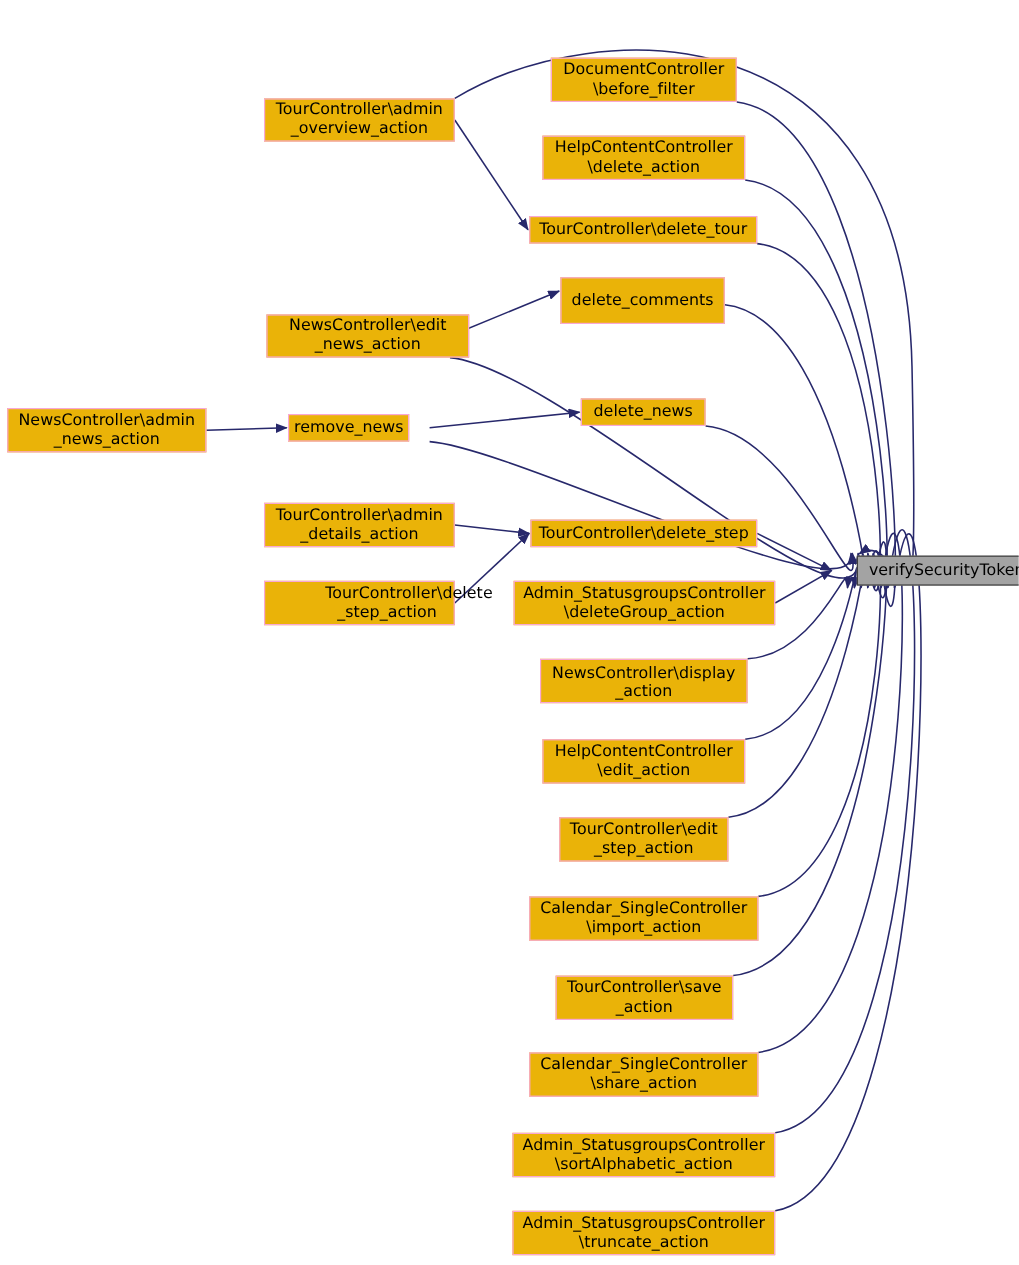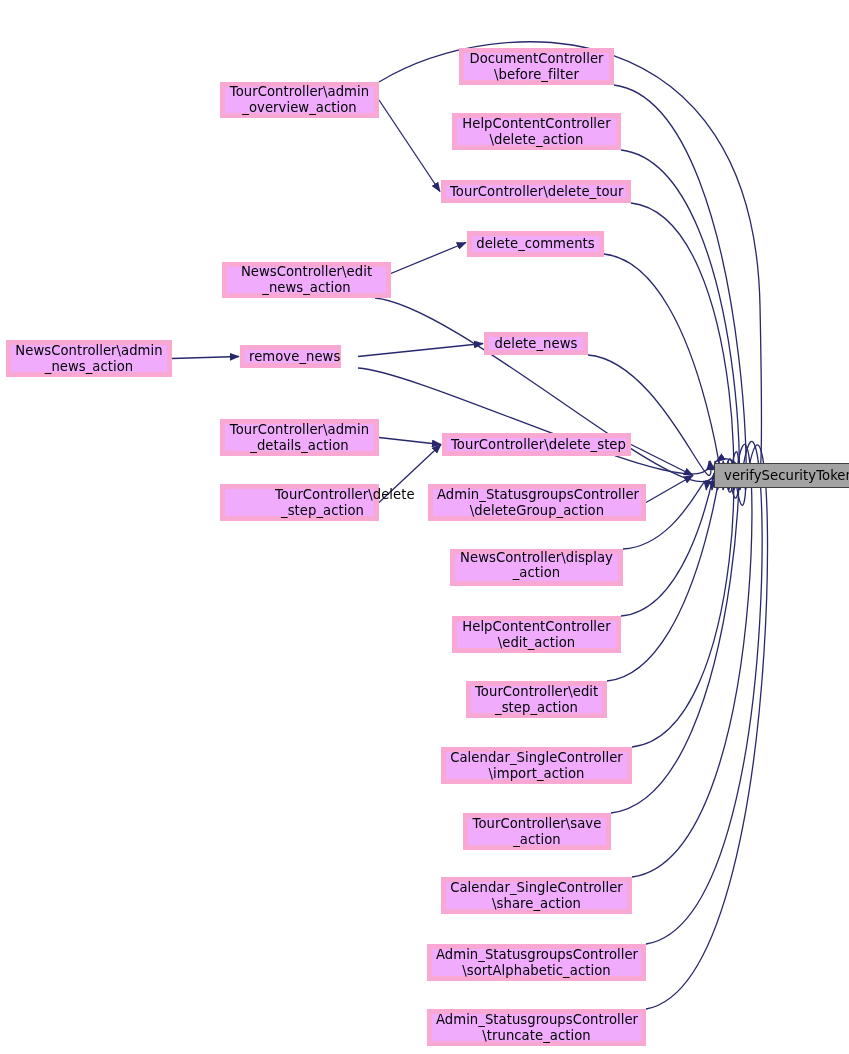--- a/index.html
+++ b/index.html
@@ -21,22 +21,22 @@
     position: absolute;
     left: 0;
     top: 0;
     width: 849px;
     height: 1054px;
     pointer-events: none;
   }
   .gnode {
     position: absolute;
     box-sizing: border-box;
-    border: 5px solid #f9a8d4;
-    background: #f0abfc;
+    border: 1px solid #f9a8d4;
+    background: #eab308;
     color: #000000;
     display: flex;
     align-items: center;
     justify-content: center;
     text-align: center;
     line-height: 1.18;
     font-size: 13.2px;
     white-space: pre;
     letter-spacing: 0.05px;
   }
@@ -92,21 +92,21 @@
   </svg>
 
   <div id="nodes">
       <div class="gnode" style="left: 220px; top: 82px; width: 159px; height: 36px;"><span class="lbl">TourController\admin
 _overview_action</span></div>
       <div class="gnode" style="left: 459px; top: 48px; width: 155px; height: 37px;"><span class="lbl">DocumentController
 \before_filter</span></div>
       <div class="gnode" style="left: 452px; top: 113px; width: 169px; height: 37px;"><span class="lbl">HelpContentController
 \delete_action</span></div>
       <div class="gnode" style="left: 441px; top: 180px; width: 190px; height: 23px;"><span class="lbl">TourController\delete_tour</span></div>
-      <div class="gnode" style="left: 467px; top: 231px; width: 137px; height: 26px;"><span class="lbl">delete_comments</span></div>
+      <div class="gnode" style="left: 467px; top: 231px; width: 137px; height: 39px;"><span class="lbl">delete_comments</span></div>
       <div class="gnode" style="left: 222px; top: 262px; width: 169px; height: 36px;"><span class="lbl">NewsController\edit
 _news_action</span></div>
       <div class="gnode" style="left: 6px; top: 340px; width: 166px; height: 37px; justify-content: center;"><span class="lbl">NewsController\admin
 _news_action</span></div>
       <div class="gnode" style="left: 240px; top: 345px; width: 101px; height: 23px;"><span class="lbl">remove_news</span></div>
       <div class="gnode" style="left: 484px; top: 332px; width: 104px; height: 23px;"><span class="lbl">delete_news</span></div>
       <div class="gnode" style="left: 220px; top: 419px; width: 159px; height: 37px;"><span class="lbl">TourController\admin
 _details_action</span></div>
       <div class="gnode" style="left: 442px; top: 433px; width: 189px; height: 23px;"><span class="lbl">TourController\delete_step</span></div>
       <div class="gnode" style="left: 220px; top: 484px; width: 159px; height: 37px; padding-left: 46px;"><span class="lbl">TourController\delete

